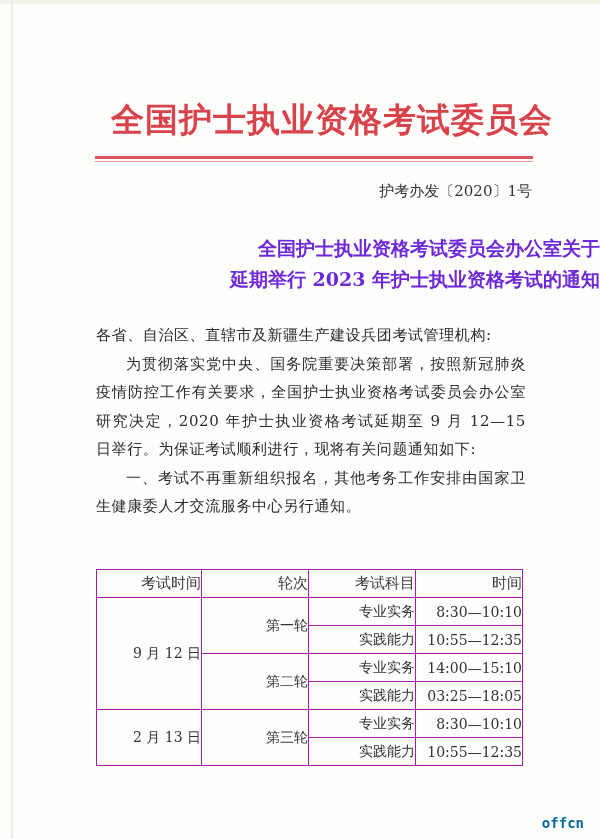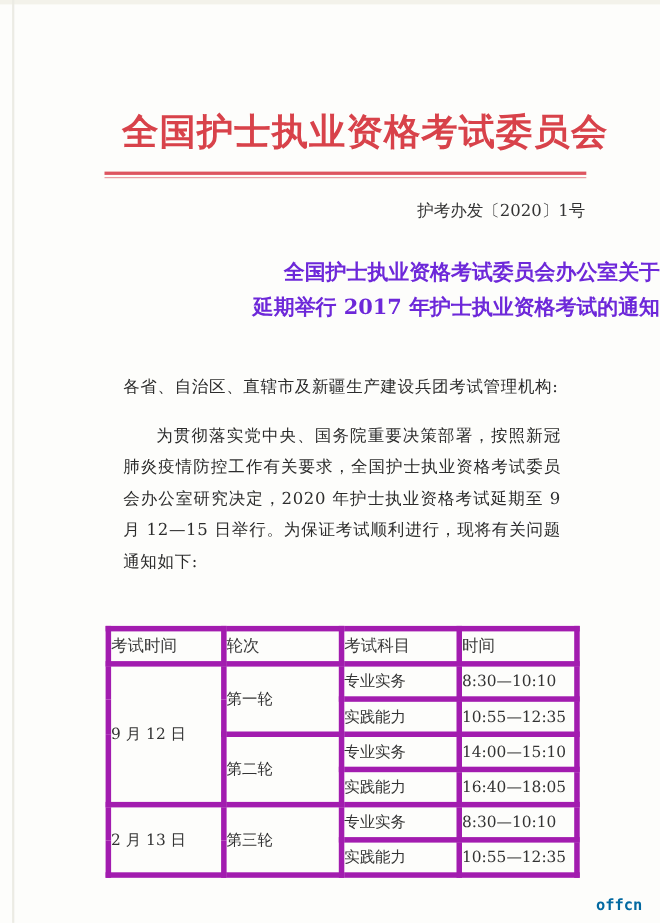--- a/index.html
+++ b/index.html
@@ -43,32 +43,32 @@
     position: absolute; left: 0; width: 600px; top: 233px;
     text-align: right;
     font-size: 19px; font-weight: bold; line-height: 31px;
     color: #6d28d9;
   }
   .body-text {
     position: absolute; left: 96px; width: 430px;
     font-size: 15px; line-height: 28.5px; color: #2c2c2c;
     letter-spacing: 0.6px;
   }
-  .para { margin: 16px; text-align: justify; }
+  .para { margin: 0; text-align: justify; }
   .indent { text-indent: 30px; }
   table.schedule {
     position: absolute; left: 96px; top: 569px; width: 426px;
     border-collapse: collapse;
     font-size: 14px; color: #333;
     table-layout: fixed;
   }
   table.schedule th, table.schedule td {
-    border: 5px solid #a21caf;
+    border: 1px solid #a21caf;
     height: 27px; padding: 0;
-    text-align: left; vertical-align: middle;
+    text-align: right; vertical-align: middle;
     font-weight: normal;
   }
   table.schedule th { font-size: 15px; color: #3a3a3a; }
   td.time { text-align: right; padding-right: 8px; margin-left: 36px; }
   .watermark {
     position: absolute; right: 16px; bottom: 8px;
     font-family: "DejaVu Sans Mono", "Liberation Mono", monospace;
     font-size: 14px; font-weight: bold; color: #0369a1;
   }
 </style>
@@ -79,26 +79,27 @@
 <div class="page-edge"></div>
 
 <div class="letterhead">全国护士执业资格考试委员会</div>
 <div class="red-rule-thick"></div>
 <div class="red-rule-thin"></div>
 
 <div class="doc-number">护考办发〔2020〕1号</div>
 
 <div class="notice-title">
   <div>全国护士执业资格考试委员会办公室关于</div>
-  <div>延期举行 2017 年护士执业资格考试的通知</div>
+  <div>延期举行 2023 年护士执业资格考试的通知</div>
 </div>
 
 <div class="body-text" style="top:321px;">
   <p class="para">各省、自治区、直辖市及新疆生产建设兵团考试管理机构:</p>
   <p class="para indent">为贯彻落实党中央、国务院重要决策部署，按照新冠肺炎疫情防控工作有关要求，全国护士执业资格考试委员会办公室研究决定，2020 年护士执业资格考试延期至 9 月 12—15 日举行。为保证考试顺利进行，现将有关问题通知如下:</p>
+  <p class="para indent">一、考试不再重新组织报名，其他考务工作安排由国家卫生健康委人才交流服务中心另行通知。</p>
 </div>
 
 <table class="schedule">
   <colgroup>
     <col style="width:105px">
       <col style="width:107px">
       <col style="width:107px">
       <col style="width:107px">
   </colgroup>
   <thead>
@@ -120,21 +121,21 @@
       <td>实践能力</td>
       <td class="time">10:55—12:35</td>
     </tr>
     <tr>
       <td rowspan="2">第二轮</td>
       <td>专业实务</td>
       <td class="time">14:00—15:10</td>
     </tr>
     <tr>
       <td>实践能力</td>
-      <td class="time">16:40—18:05</td>
+      <td class="time">03:25—18:05</td>
     </tr>
     <tr>
       <td rowspan="2">2 月 13 日</td>
       <td rowspan="2">第三轮</td>
       <td>专业实务</td>
       <td class="time">8:30—10:10</td>
     </tr>
     <tr>
       <td>实践能力</td>
       <td class="time">10:55—12:35</td>

